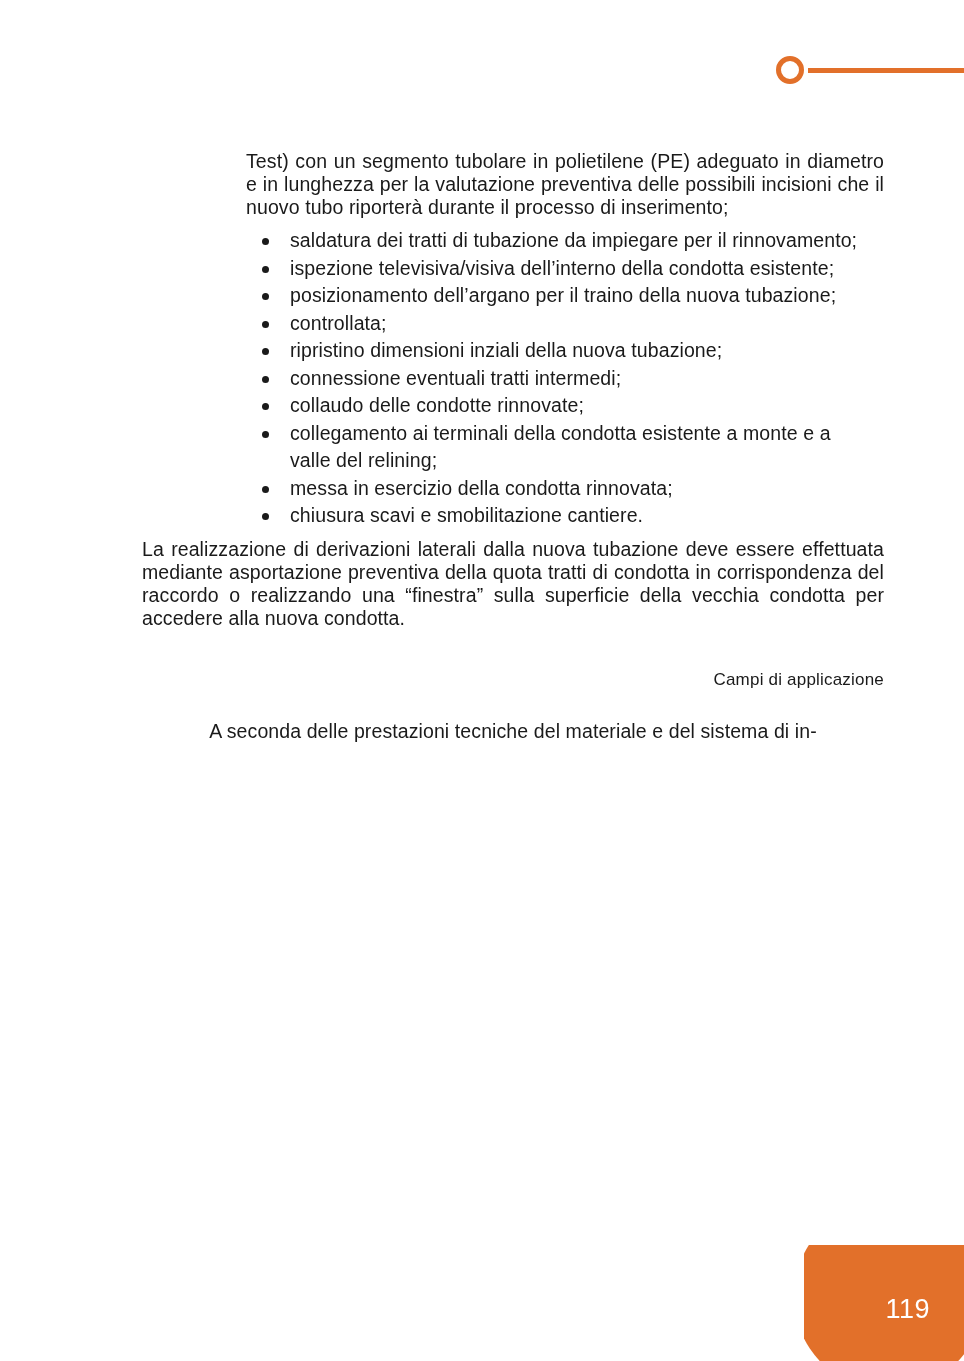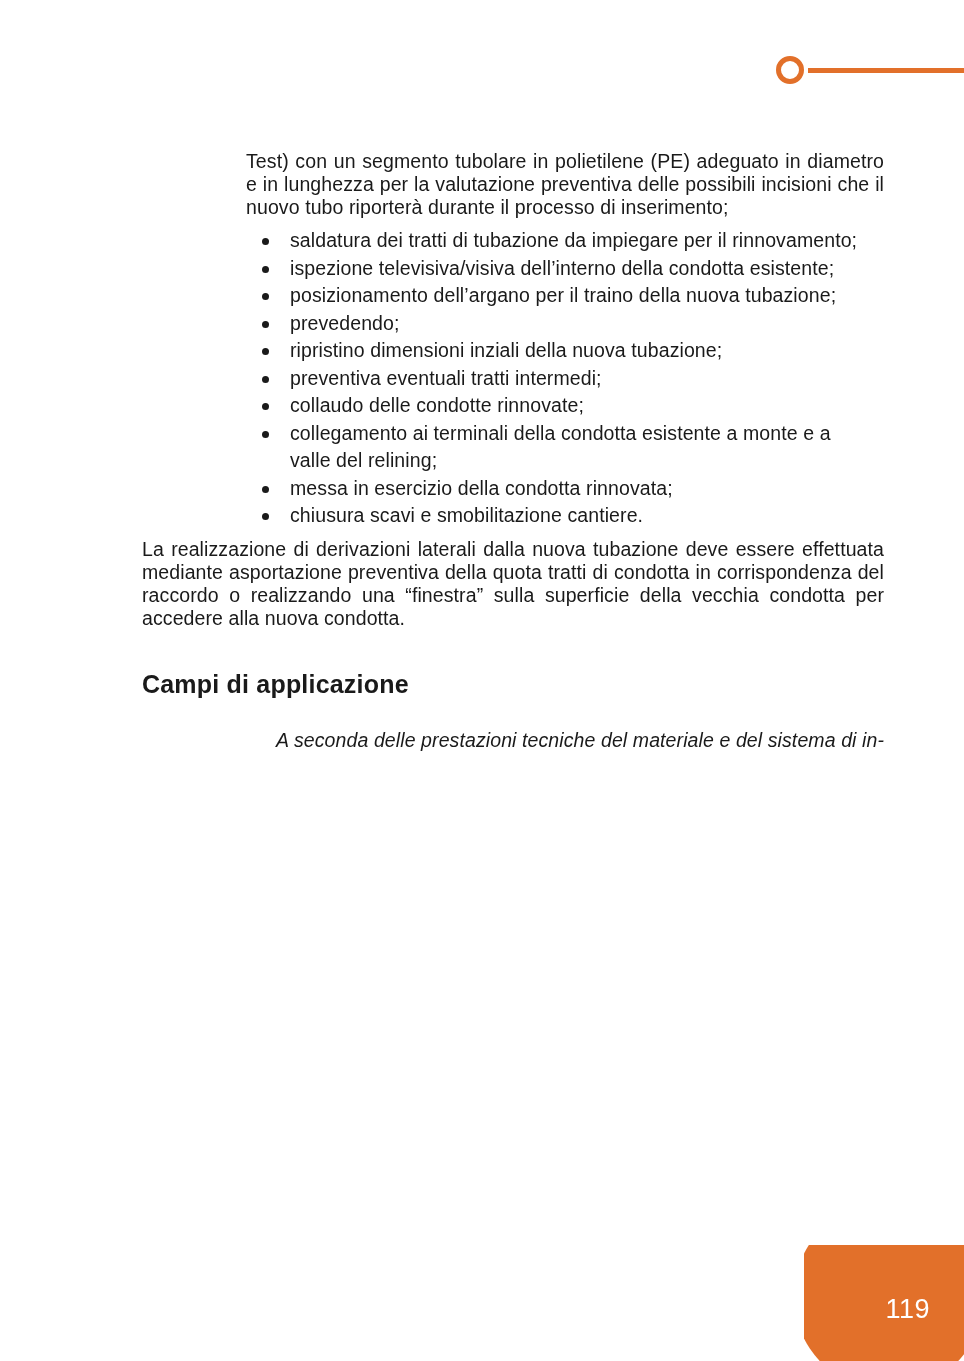--- a/index.html
+++ b/index.html
@@ -97,23 +97,23 @@
   }
 
   .body-para {
     margin-top: 28px;
   }
   .body-para:first-of-type {
     margin-top: 0;
   }
 
   h2.section-title {
-    text-align: left;
-    font-size: 25px;
-    font-weight: 700;
+    text-align: right;
+    font-size: 17px;
+    font-weight: 400;
     margin: 40px 0 30px 0;
     letter-spacing: 0.2px;
   }
 
   
   .page-blob {
     position: absolute;
     right: 0;
     bottom: 0;
     width: 160px;
@@ -159,29 +159,29 @@
       <li>
         <span class="dot"></span>
         <span class="txt">ispezione televisiva/visiva dell’interno della condotta esistente;</span>
       </li>
       <li>
         <span class="dot"></span>
         <span class="txt">posizionamento dell’argano per il traino della nuova tubazione;</span>
       </li>
       <li>
         <span class="dot"></span>
-        <span class="txt">prevedendo;</span>
+        <span class="txt">controllata;</span>
       </li>
       <li>
         <span class="dot"></span>
         <span class="txt">ripristino dimensioni inziali della nuova tubazione;</span>
       </li>
       <li>
         <span class="dot"></span>
-        <span class="txt">preventiva eventuali tratti intermedi;</span>
+        <span class="txt">connessione eventuali tratti intermedi;</span>
       </li>
       <li>
         <span class="dot"></span>
         <span class="txt">collaudo delle condotte rinnovate;</span>
       </li>
       <li>
         <span class="dot"></span>
         <span class="txt">collegamento ai terminali della condotta esistente a monte e a valle del relining;</span>
       </li>
       <li>
@@ -195,20 +195,20 @@
     </ul>
   </div>
 
 
   <p class="just body-para">La realizzazione di derivazioni laterali dalla nuova tubazione deve essere effettuata mediante asportazione preventiva della quota tratti di condotta in corrispondenza del raccordo o realizzando una “finestra” sulla superficie della vecchia condotta per accedere alla nuova condotta.</p>
 
   <h2 class="section-title">Campi di applicazione</h2>
 
 
 
-  <p class="just body-para" style="text-align:right;font-style:italic;">A seconda delle prestazioni tecniche del materiale e del sistema di in-</p>
+  <p class="just body-para" style="text-align:center;">A seconda delle prestazioni tecniche del materiale e del sistema di in-</p>
 
 </div>
 
 <div class="page-blob">
   <div class="circle"></div>
   <div class="num">119</div>
 </div>
 
 </body></html>

